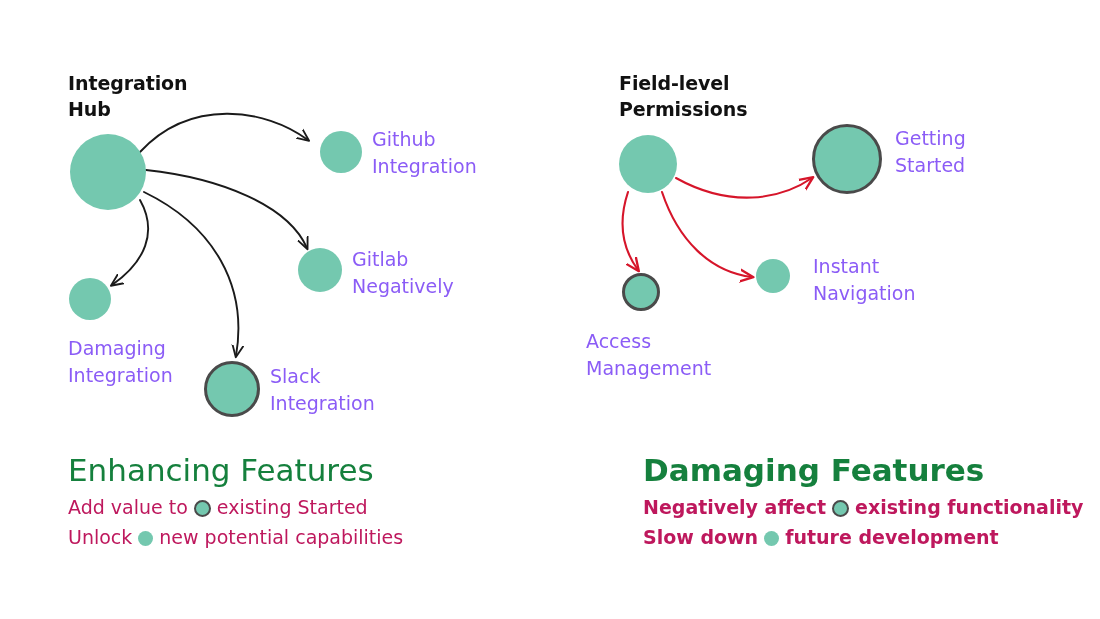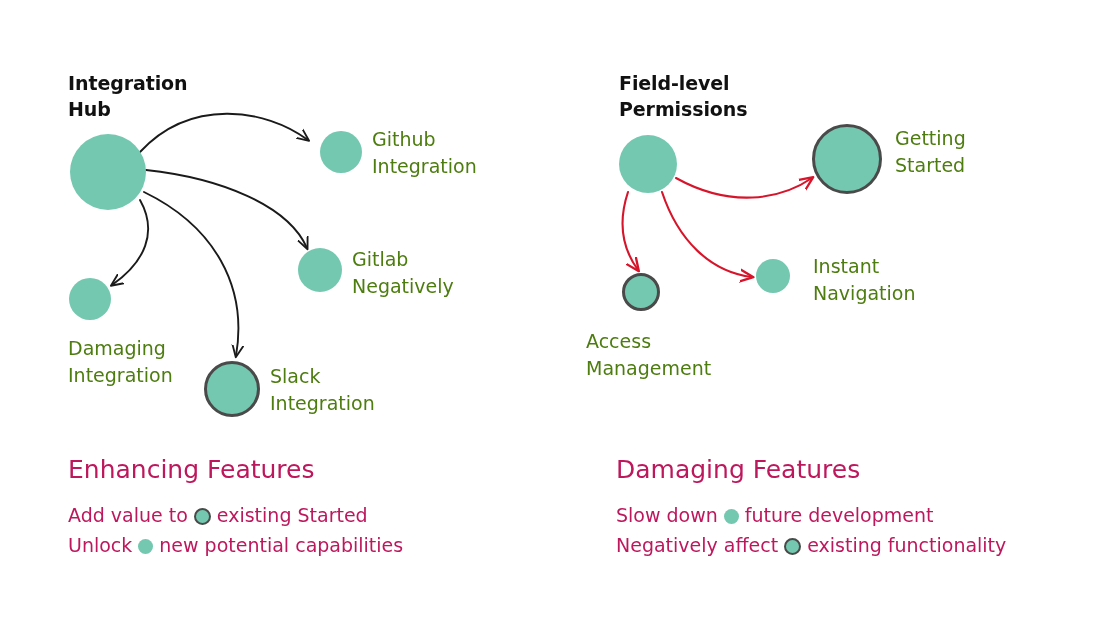--- a/index.html
+++ b/index.html
@@ -40,35 +40,35 @@
     letter-spacing: -0.1px;
     white-space: pre-line;
   }
   #title-left  { left: 68px; top: 70px; }
   #title-right { left: 619px; top: 70px; }
 
   .node-label {
     position: absolute;
     font-size: 19px;
     line-height: 27px;
-    color: #4d7c0f;
+    color: #8b5cf6;
     white-space: pre-line;
   }
 
   .legend {
     position: absolute;
   }
   #legend-left  { left: 68px;  top: 452px; }
-  #legend-right { left: 616px; top: 452px; }
+  #legend-right { left: 643px; top: 452px; font-weight: bold; }
 
   .legend-title {
-    font-size: 25px;
+    font-size: 31px;
     line-height: 36px;
-    color: #be185d;
-    margin-bottom: 12px;
+    color: #15803d;
+    margin-bottom: 4px;
     white-space: nowrap;
   }
   .legend-row {
     display: flex;
     align-items: center;
     font-size: 19px;
     line-height: 30px;
     color: #be185d;
     white-space: nowrap;
   }
@@ -162,23 +162,23 @@
         <span class="legend-dot"></span>
         <span>new potential capabilities</span>
       </div>
     </div>
 </div>
 
 <div class="legend" id="legend-right">
   <div class="legend-title">Damaging Features</div>
   <div class="legend-rows">
       <div class="legend-row">
+        <span>Negatively affect</span>
+        <span class="legend-dot outlined"></span>
+        <span>existing functionality</span>
+      </div>
+      <div class="legend-row">
         <span>Slow down</span>
         <span class="legend-dot"></span>
         <span>future development</span>
-      </div>
-      <div class="legend-row">
-        <span>Negatively affect</span>
-        <span class="legend-dot outlined"></span>
-        <span>existing functionality</span>
       </div>
     </div>
 </div>
 
 </body></html>

